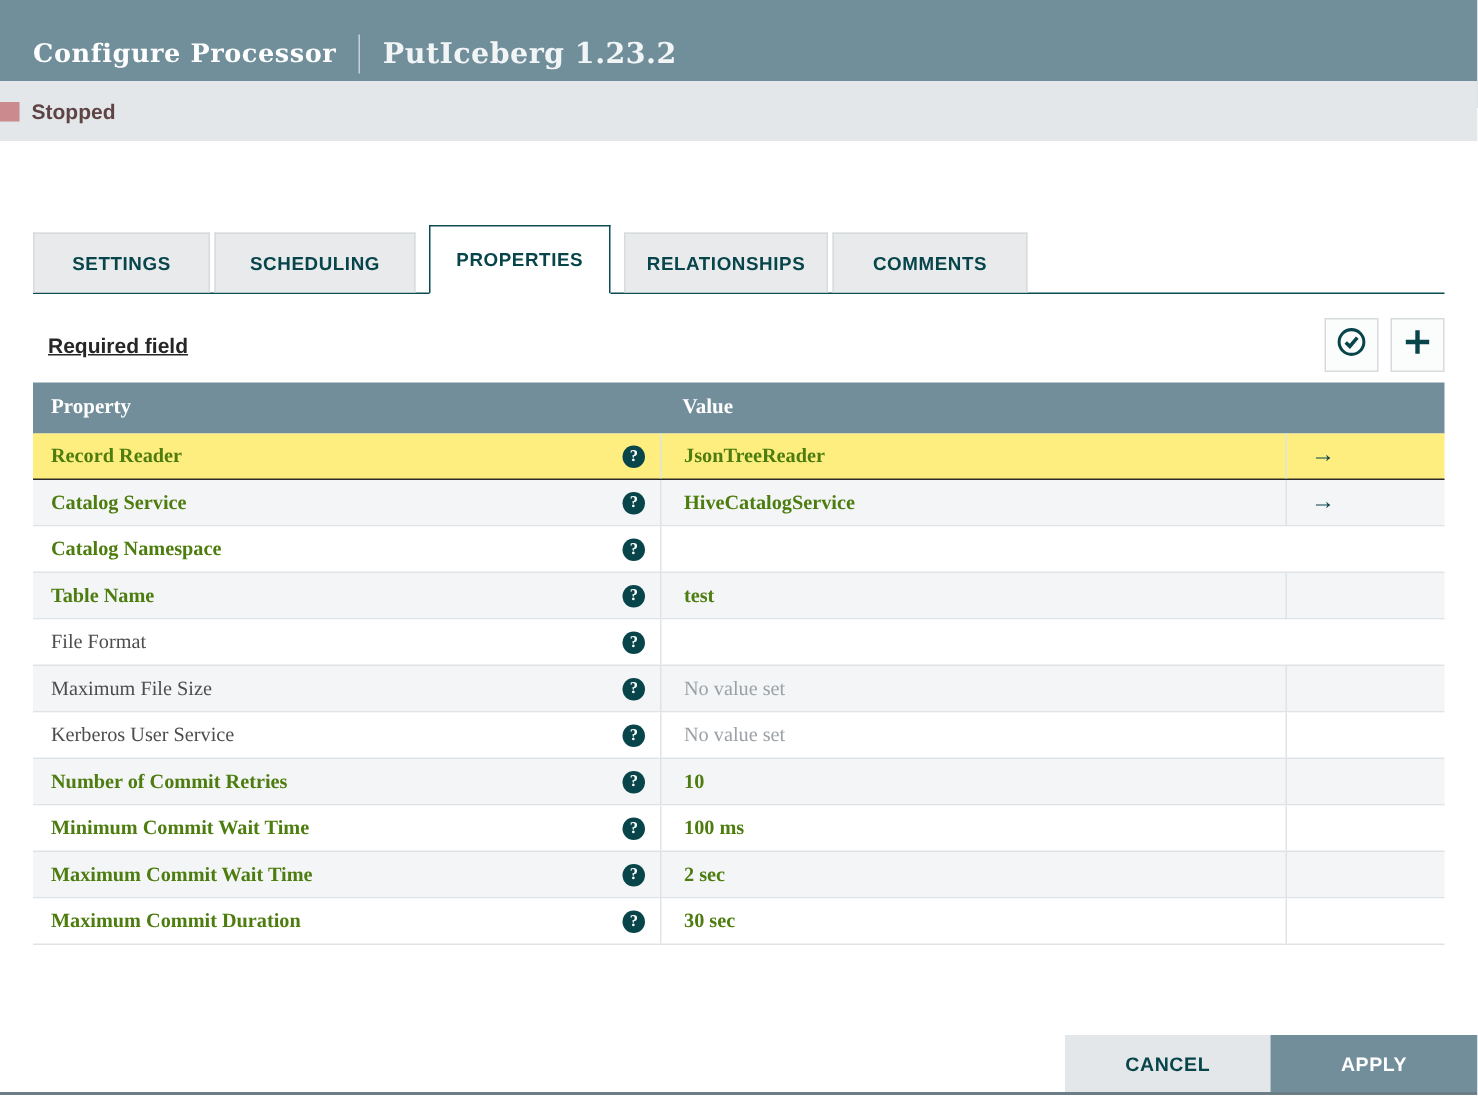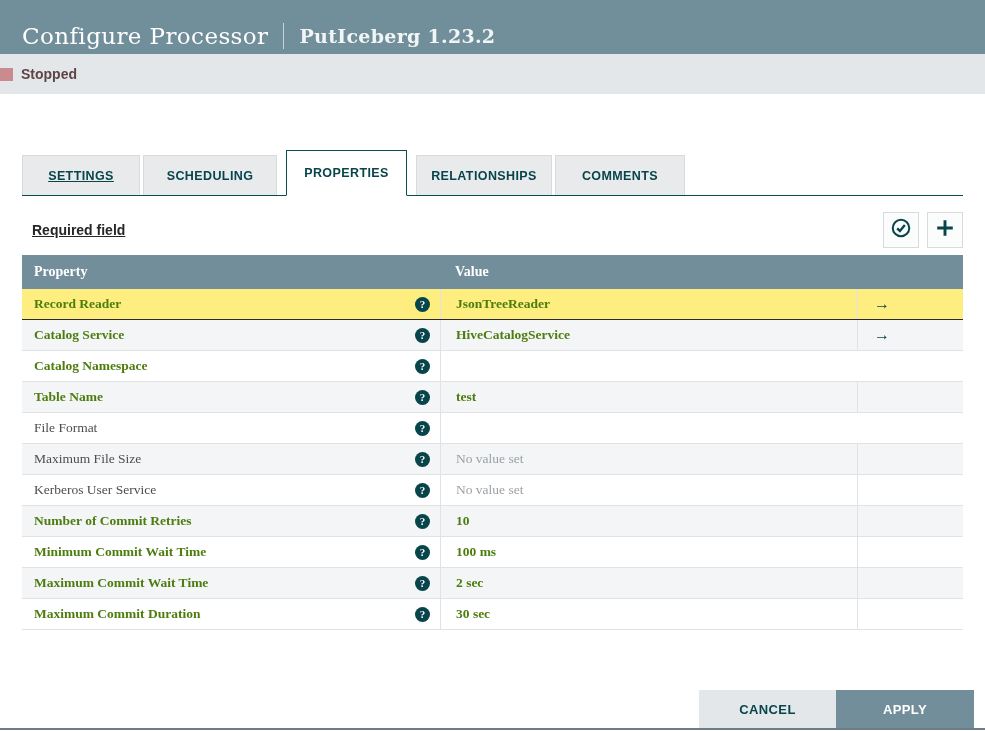--- a/index.html
+++ b/index.html
@@ -3,21 +3,21 @@
 <meta charset="utf-8">
 <style>
   * { margin:0; padding:0; box-sizing:border-box; }
   html,body { width:985px; height:731px; overflow:hidden; background:#ffffff;
               font-family:"Liberation Sans", sans-serif; }
   .stage { position:relative; width:985px; height:731px; background:#ffffff; }
 
   
   .dlg-header { position:absolute; top:0; left:0; width:985px; height:72px;
                 background:#718f9b; display:flex; align-items:center; padding-left:22px; }
-  .dlg-title { font-family:"DejaVu Serif", serif; font-weight:400; font-size:23px;
+  .dlg-title { font-family:"DejaVu Serif", serif; font-weight:700; font-size:17px;
                color:#ffffff; letter-spacing:.4px; }
   .dlg-divider { width:1px; height:26px; background:#c7d2d8; margin:0 15px; }
   .dlg-subtitle { font-family:"DejaVu Serif", serif; font-weight:700; font-size:19px;
                   color:#f2f5f6; letter-spacing:.3px; }
 
   
   .status-bar { position:absolute; top:54px; left:0; width:985px; height:40px;
                 background:#e3e7ea; display:flex; align-items:center; padding-left:0; }
   .status-square { width:13px; height:13px; background:#ca8a8e; margin-right:8px; }
   .status-label { font-size:14px; font-weight:700; color:#5e4444; }
@@ -25,21 +25,21 @@
   
   .content { position:absolute; top:112px; left:0; width:985px; padding:0 22px; }
 
   
   .tabbar { margin-top:19px; display:flex; align-items:flex-end;
             border-bottom:1px solid #0b4b52; height:65px; }
   .tab { display:flex; align-items:center; justify-content:center;
          height:40px; background:#e8eaec; border:1px solid #d8dbdd; border-bottom:none;
          color:#07454b; font-size:12.5px; font-weight:700; letter-spacing:.4px;
          margin-right:3px; cursor:pointer; }
-  .tab.t1 { width:118px;text-decoration:underline; } .tab.t2 { width:134px; } .tab.t3 { width:121px; }
+  .tab.t1 { width:118px; } .tab.t2 { width:134px; } .tab.t3 { width:121px; }
   .tab.t4 { width:136px; } .tab.t5 { width:130px; }
   .tab.active { height:46px; background:#ffffff; border:1px solid #0b4b52;
                 border-bottom:1px solid #ffffff; margin-bottom:-1px;
                 margin-left:6px; margin-right:9px; }
 
   
   .required-row { margin-top:16px; display:flex; align-items:center;
                   justify-content:space-between; height:36px; }
   .required-label { font-size:14px; font-weight:700; color:#262626; padding-left:10px;text-decoration:underline; }
   .icon-btns { display:flex; gap:8px; }
@@ -63,21 +63,21 @@
   .trow.req .prop-label, .trow.req .cell-val { font-weight:700; color:#4d7c0f; }
   .trow .cell-val.empty { font-weight:400; color:#9ba1a6; }
   .q-icon { width:15px; height:15px; border-radius:50%; background:#07454b; color:#ffffff;
             font-size:11px; font-weight:700; display:flex; align-items:center;
             justify-content:center; flex:0 0 15px; }
   .goto-arrow { color:#07454b; font-size:16px; font-weight:700; cursor:pointer; }
 
   
   .bottom-line { position:absolute; left:0; bottom:1px; width:985px; height:2px;
                  background:#6b7d85; }
-  .footer-btns { position:absolute; right:11px; bottom:3px; display:flex;text-align:right; }
+  .footer-btns { position:absolute; right:0; bottom:3px; display:flex;text-align:right; }
   .btn { height:38px; display:flex; align-items:center; justify-content:center;
          font-size:13px; font-weight:700; letter-spacing:.4px; cursor:pointer; }
   .btn-cancel { width:137px; background:#e3e7ea; color:#07454b; }
   .btn-apply  { width:138px; background:#728e9b; color:#ffffff; }
 </style>
 </head>
 <body>
 
 <div class="stage">
 

